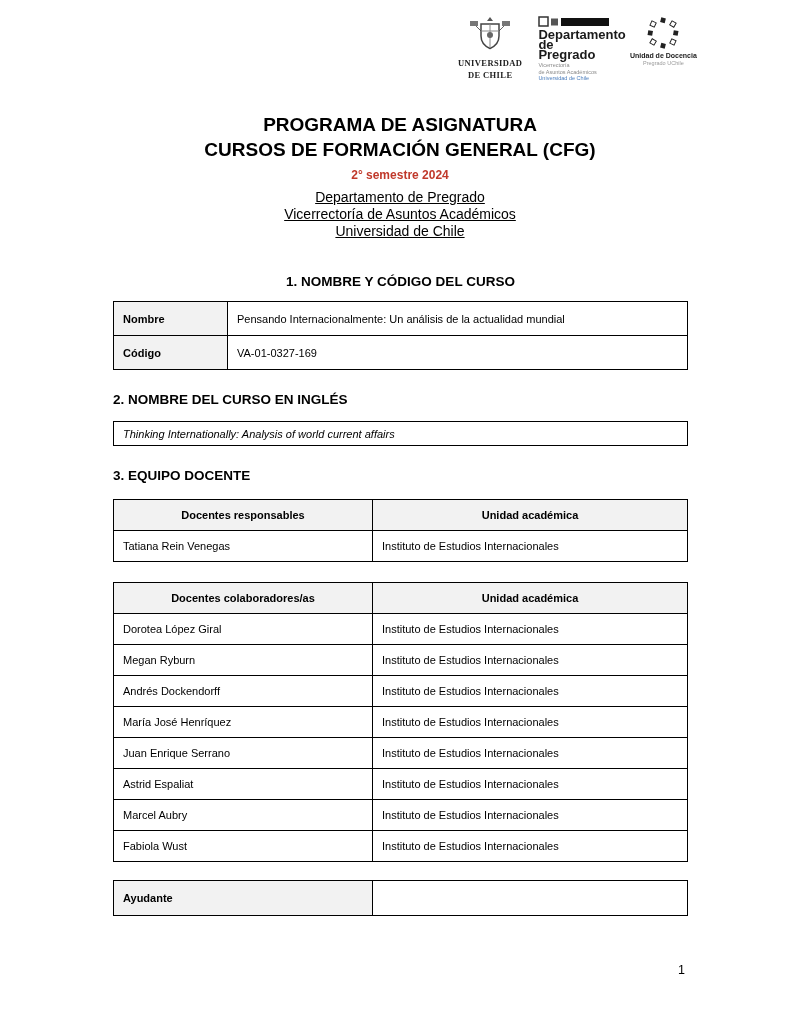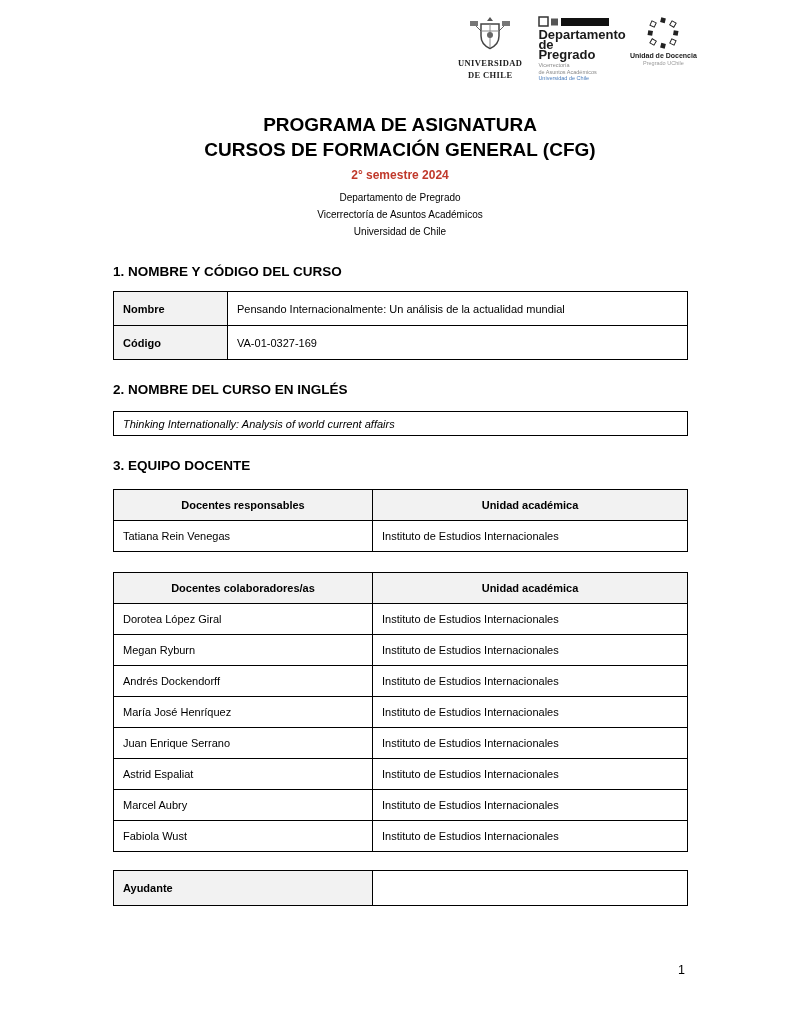--- a/index.html
+++ b/index.html
@@ -17,27 +17,27 @@
   .pregrado-name{font-size:13px;font-weight:bold;color:#1a1a1a;line-height:10px;margin-top:3px;width:74px;}
   .pregrado-sub{font-size:5.5px;color:#8a8a8a;line-height:6.5px;width:74px;}
   .pregrado-sub.blue{color:#4a7dbd;}
   .docencia-name{font-size:7px;font-weight:bold;color:#1a1a1a;line-height:8px;margin-top:2px;text-align:center;width:70px;}
   .docencia-sub{font-size:5.5px;color:#9a9a9a;text-align:center;width:70px;}
 
   
   .titles{padding-top:112px;text-align:center;}
   .main-title{font-size:19px;font-weight:bold;line-height:25px;}
   .semester{font-size:12px;font-weight:bold;color:#C0392B;margin-top:3px;line-height:21px;}
-  .org-line{font-size:10px;line-height:17px;}
+  .org-line{font-size:14px;line-height:17px;text-decoration:underline;}
   .org-block{margin-top:3px;}
 
   
   .content{padding:0 112px 0 113px;}
   .section-heading{font-size:13.5px;font-weight:bold;}
-  .h-s1{margin-top:24px;}
+  .h-s1{margin-top:34px;text-align:center;}
   .h-s2{margin-top:22px;}
   .h-s3{margin-top:22px;}
 
   table{border-collapse:collapse;width:575px;table-layout:fixed;}
   td,th{border:1px solid #000;font-size:11px;padding:0 9px;vertical-align:middle;text-align:left;font-weight:normal;}
   .kv-table{margin-top:12px;}
   .kv-table td{height:33px;}
   .kv-table .label-cell{width:95px;background:#F2F2F2;font-weight:bold;}
 
   .en-table{margin-top:14px;}

